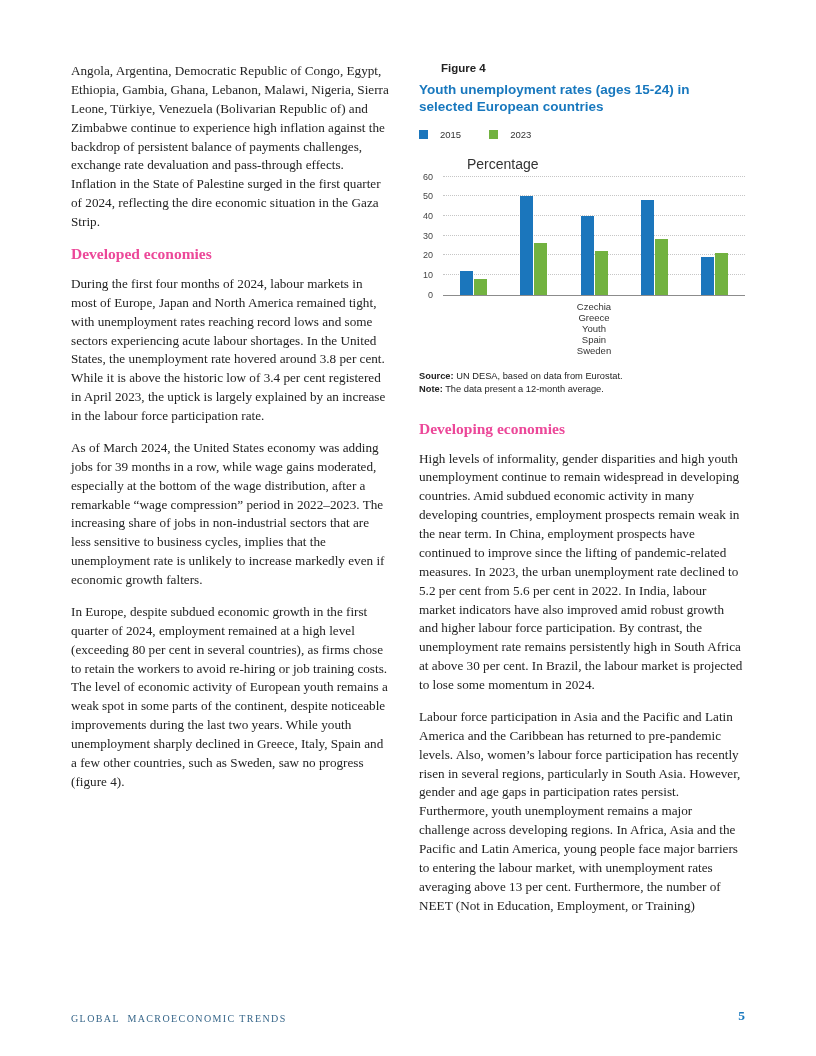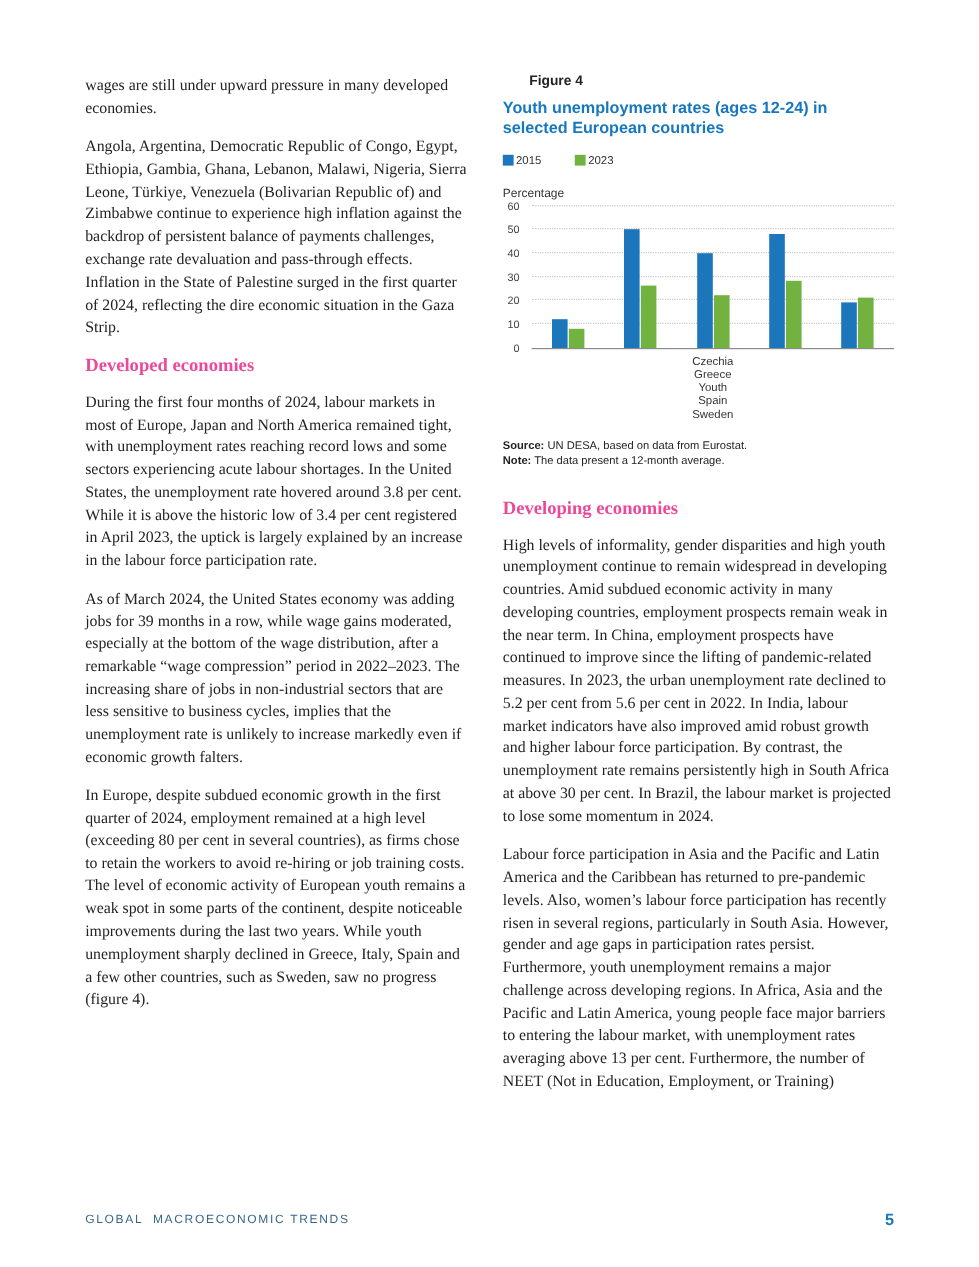--- a/index.html
+++ b/index.html
@@ -20,67 +20,66 @@
   }
   h2.sub-heading {
     font-family:"Liberation Serif", serif; font-weight:bold;
     color:#ec4899; font-size:15.5px; margin:2px 0 12px 0;
   }
   
   .figure-block { font-family:"Liberation Sans", sans-serif; margin-bottom:24px; }
   .fig-label { font-size:11.5px; font-weight:bold; color:#232323; margin-bottom:7px;padding-left:22px; }
   .fig-title { font-size:13.5px; font-weight:bold; color:#1878be; line-height:1.28; margin-bottom:13px; width:300px; }
   .legend { display:flex; gap:28px; font-size:9.5px; color:#333; margin-bottom:16px; align-items:center; }
-  .legend-item { display:flex; gap:2px; }
+  .legend-item { display:flex; align-items:center; gap:12px; }
   .swatch { width:9px; height:9px; display:inline-block; background:#999; }
-  .axis-caption { font-size:10px; color:#333; margin-bottom:6px; }
+  .axis-caption { font-size:14px; color:#333; margin-bottom:6px;margin-left:48px; }
   .chart-wrap { position:relative; height:118px; }
   .ylabels { position:absolute; left:0; top:0; bottom:0; width:20px; }
   .ytick { position:absolute; right:6px; font-size:9px; color:#444; line-height:1; }
   .chart-area {
     position:relative; margin-left:24px; height:100%;
     border-bottom:1px solid #8c8c8c; display:flex; align-items:stretch;
   }
   .gridline { position:absolute; left:0; right:0; height:0; border-top:1px dotted #c6c6c6; z-index:0; }
   .bar-group { flex:1; display:flex; justify-content:center; align-items:flex-end; gap:1px; position:relative; z-index:1; }
   .bar { width:13px; }
   .xlabels { display:flex; margin-left:24px; margin-top:5px; margin-bottom:14px;flex-direction:column; }
   .xtick { flex:1; text-align:center; font-size:9.5px; color:#333; }
   .src { font-size:9.3px; line-height:1.4; color:#232323; font-family:"Liberation Sans", sans-serif; }
   .src .b { font-weight:bold; }
   
   .footer {
     position:absolute; left:71px; right:71px; bottom:32px;
-    display:flex; justify-content:space-between; align-items:center;
-    font-family:Liberation Sans, sans-serif;
+    display:flex; justify-content:space-between; align-items:flex-end;
+    font-family:Liberation Serif, serif;
   }
   .footer-left { font-size:10px; letter-spacing:1.4px; color:#38678a; white-space:pre; }
   .footer-page { font-size:13.5px; font-weight:bold; color:#1878be; }
 </style>
 </head>
 <body>
 
 <div class="page">
 
   <div class="columns">
 
     <div class="col-left">
-      <p class="body-para">wages are still under upward pressure in many developed economies.</p>
       <p class="body-para">Angola, Argentina, Democratic Republic of Congo, Egypt, Ethiopia, Gambia, Ghana, Lebanon, Malawi, Nigeria, Sierra Leone, Türkiye, Venezuela (Bolivarian Republic of) and Zimbabwe continue to experience high inflation against the backdrop of persistent balance of payments challenges, exchange rate devaluation and pass-through effects. Inflation in the State of Palestine surged in the first quarter of 2024, reflecting the dire economic situation in the Gaza Strip.</p>
       <h2 class="sub-heading">Developed economies</h2>
       <p class="body-para">During the first four months of 2024, labour markets in most of Europe, Japan and North America remained tight, with unemployment rates reaching record lows and some sectors experiencing acute labour shortages. In the United States, the unemployment rate hovered around 3.8 per cent. While it is above the historic low of 3.4 per cent registered in April 2023, the uptick is largely explained by an increase in the labour force participation rate.</p>
       <p class="body-para">As of March 2024, the United States economy was adding jobs for 39 months in a row, while wage gains moderated, especially at the bottom of the wage distribution, after a remarkable “wage compression” period in 2022–2023. The increasing share of jobs in non-industrial sectors that are less sensitive to business cycles, implies that the unemployment rate is unlikely to increase markedly even if economic growth falters.</p>
       <p class="body-para">In Europe, despite subdued economic growth in the first quarter of 2024, employment remained at a high level (exceeding 80 per cent in several countries), as firms chose to retain the workers to avoid re-hiring or job training costs. The level of economic activity of European youth remains a weak spot in some parts of the continent, despite noticeable improvements during the last two years. While youth unemployment sharply declined in Greece, Italy, Spain and a few other countries, such as Sweden, saw no progress (figure 4).</p>
     </div>
 
     <div class="col-right">
 
       <section class="figure-block">
         <div class="fig-label">Figure 4</div>
-        <div class="fig-title">Youth unemployment rates (ages 12-24) in selected European countries</div>
+        <div class="fig-title">Youth unemployment rates (ages 15-24) in selected European countries</div>
 
         <div class="legend">
           <span class="legend-item">
             <span class="swatch" style="background: rgb(27, 118, 188);"></span>
             <span>2015</span>
           </span>
           <span class="legend-item">
             <span class="swatch" style="background: rgb(114, 178, 64);"></span>
             <span>2023</span>
           </span>

